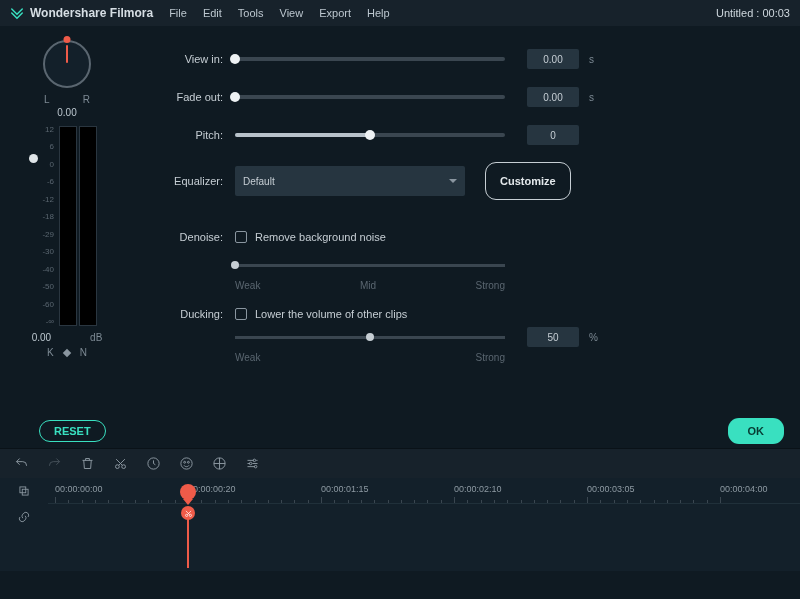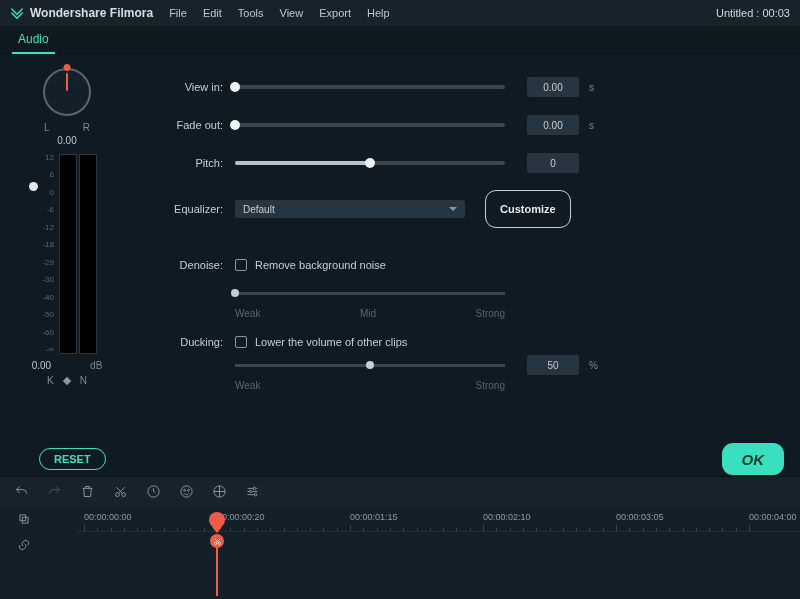--- a/index.html
+++ b/index.html
@@ -37,34 +37,34 @@
   .meter-nav{display:flex;gap:10px;margin-top:4px;color:var(--muted);font-size:10px;align-items:center;}
   .meter-nav .diamond{width:6px;height:6px;background:#8a96a0;transform:rotate(45deg);}
   .rightpanel{flex:1;padding:22px 18px 10px 10px;}
   .row{display:flex;align-items:center;margin-bottom:16px;min-height:22px;}
   .label{width:95px;text-align:right;padding-right:12px;color:#c6ced4;font-size:11px;}
   .slider{position:relative;height:4px;background:#3a4650;border-radius:2px;flex:0 0 270px;}
   .slider .fill{position:absolute;height:4px;background:#b8c2ca;border-radius:2px;top:0;left:0;}
   .slider .thumb{position:absolute;width:10px;height:10px;border-radius:50%;background:#eef2f4;top:-3px;transform:translateX(-50%);}
   .value-box{width:52px;height:20px;background:var(--input);color:#c6ced4;display:flex;align-items:center;justify-content:center;font-size:10px;margin-left:22px;border-radius:2px;}
   .unit{margin-left:10px;color:var(--muted);font-size:10px;}
-  .select{flex:0 0 230px;height:18px;background:var(--input);border-radius:2px;display:flex;align-items:center;padding:0 8px;justify-content:space-between;color:#c6ced4;font-size:10px;}
+  .select{flex:0 0 230px;height:30px;background:var(--input);border-radius:2px;display:flex;align-items:center;padding:0 8px;justify-content:space-between;color:#c6ced4;font-size:10px;}
   .chev{border-left:4px solid transparent;border-right:4px solid transparent;border-top:4px solid #8a96a0;}
   .btn-outline{margin-left:20px;height:38px;padding:0 14px;border:1.5px solid #c6ced4;border-radius:11px;color:#e4e9ec;font-size:11px;display:flex;align-items:center;background:transparent;cursor:pointer;font-weight:600;}
   .chk{width:12px;height:12px;border:1px solid #8a96a0;border-radius:2px;margin-right:8px;flex-shrink:0;}
   .subslider{position:relative;height:3px;background:#3a4650;flex:0 0 270px;margin-left:0;}
   .subslider .thumb{position:absolute;width:8px;height:8px;border-radius:50%;background:#c6ced4;top:-3px;transform:translateX(-50%);}
   .sublabels{display:flex;justify-content:space-between;width:270px;margin-left:95px;color:var(--dim);font-size:10px;margin-top:4px;margin-bottom:12px;}
   .btnbar{height:34px;display:flex;align-items:center;padding:0 16px;justify-content:space-between;background:#0f1a22;margin-left:23px;}
   .reset-btn{height:22px;padding:0 14px;border:1.5px solid var(--teal);border-radius:11px;color:var(--teal);font-size:11px;display:flex;align-items:center;background:transparent;cursor:pointer;font-weight:600;}
-  .ok-btn{height:32px;padding:0 20px;background:var(--teal);border-radius:11px;color:#073a32;font-size:15px;font-weight:700;display:flex;align-items:center;border:none;cursor:pointer;font-style:italic;}
+  .ok-btn{height:26px;padding:0 20px;background:var(--teal);border-radius:11px;color:#073a32;font-size:11px;font-weight:700;display:flex;align-items:center;border:none;cursor:pointer;}
   .toolbar{height:30px;display:flex;align-items:center;padding:0 14px;gap:18px;background:#17222b;border-top:1px solid #0a1218;}
   .toolbar svg{width:15px;height:15px;fill:none;stroke:#8e9aa3;stroke-width:1.5;}
   .toolbar .tool{cursor:pointer;display:flex;}
-  .timeline{height:93px;background:#13202a;display:flex;gap:29px;}
+  .timeline{height:93px;background:#13202a;display:flex;}
   .tl-left{width:48px;display:flex;flex-direction:column;align-items:center;padding-top:6px;gap:10px;}
   .tl-left svg{width:14px;height:14px;fill:none;stroke:#8e9aa3;stroke-width:1.5;}
   .tl-right{flex:1;position:relative;}
   .ruler{height:26px;position:relative;border-bottom:1px solid #20303a;}
   .tick-label{position:absolute;top:6px;color:#8e9aa3;font-size:9px;white-space:nowrap;}
   .tick{position:absolute;bottom:0;width:1px;height:6px;background:#3a4650;}
   .tick.minor{height:3px;}
   .playhead{position:absolute;top:0;height:93px;}
   .ph-head{width:16px;height:16px;background:var(--orange);border-radius:50%;position:absolute;left:-8px;top:6px;display:flex;align-items:center;justify-content:center;}
   .ph-head::after{content:"";position:absolute;bottom:-5px;left:3px;border-left:5px solid transparent;border-right:5px solid transparent;border-top:6px solid var(--orange);}
@@ -88,23 +88,20 @@
       <span>File</span>
       <span>Edit</span>
       <span>Tools</span>
       <span>View</span>
       <span>Export</span>
       <span>Help</span>
     </div>
     <div class="doc-title">Untitled : 00:03</div>
   </div>
 
-  <div class="tabbar">
-    <div class="tab">Audio</div>
-  </div>
 
   <div class="main">
 
     <div class="leftpanel">
       <div class="knob-wrap">
         <div class="knob">
             <div class="knob-ind"></div>
           </div>
         <div class="knob-dot"></div>
       </div>

